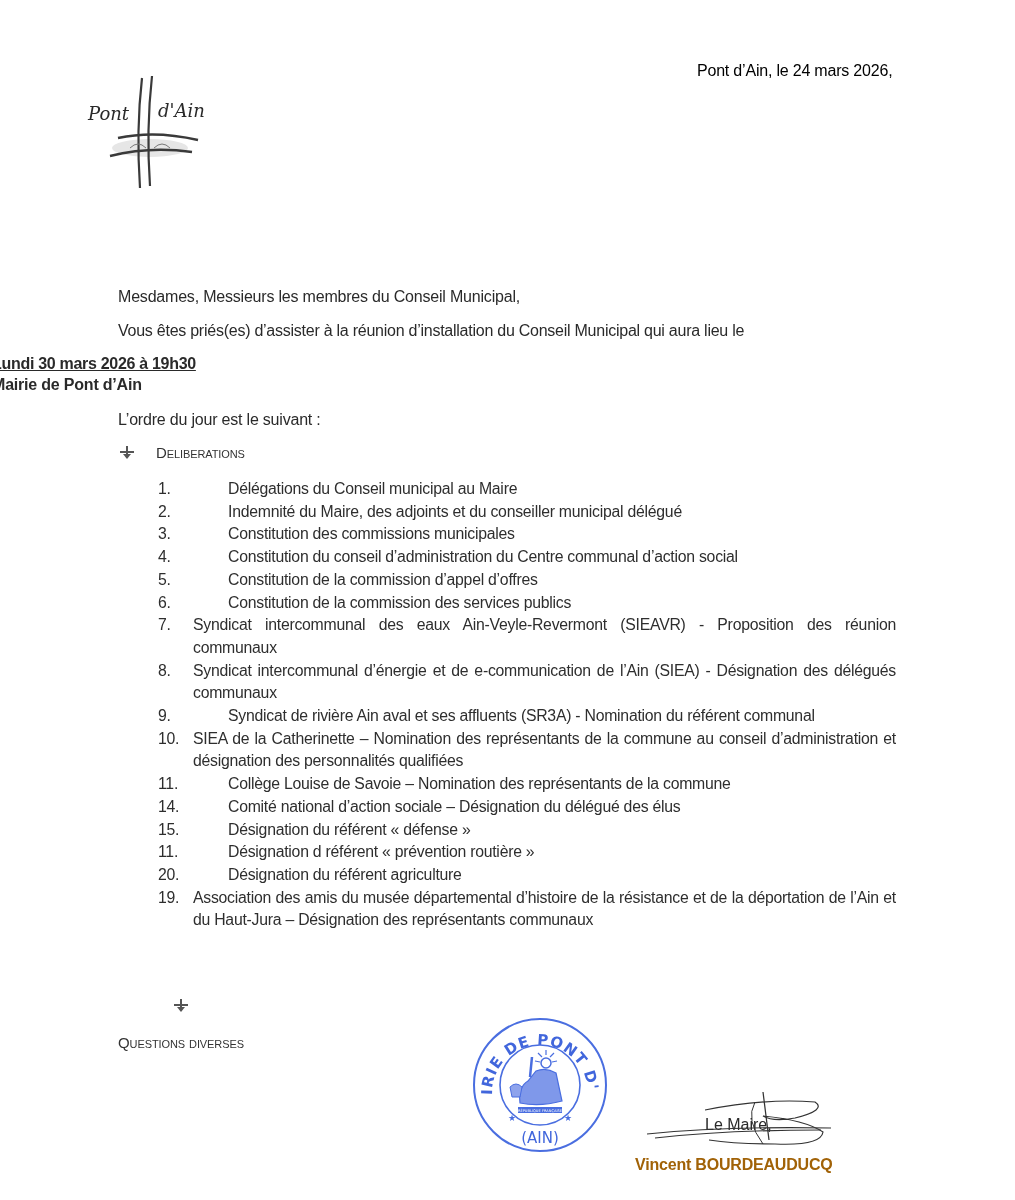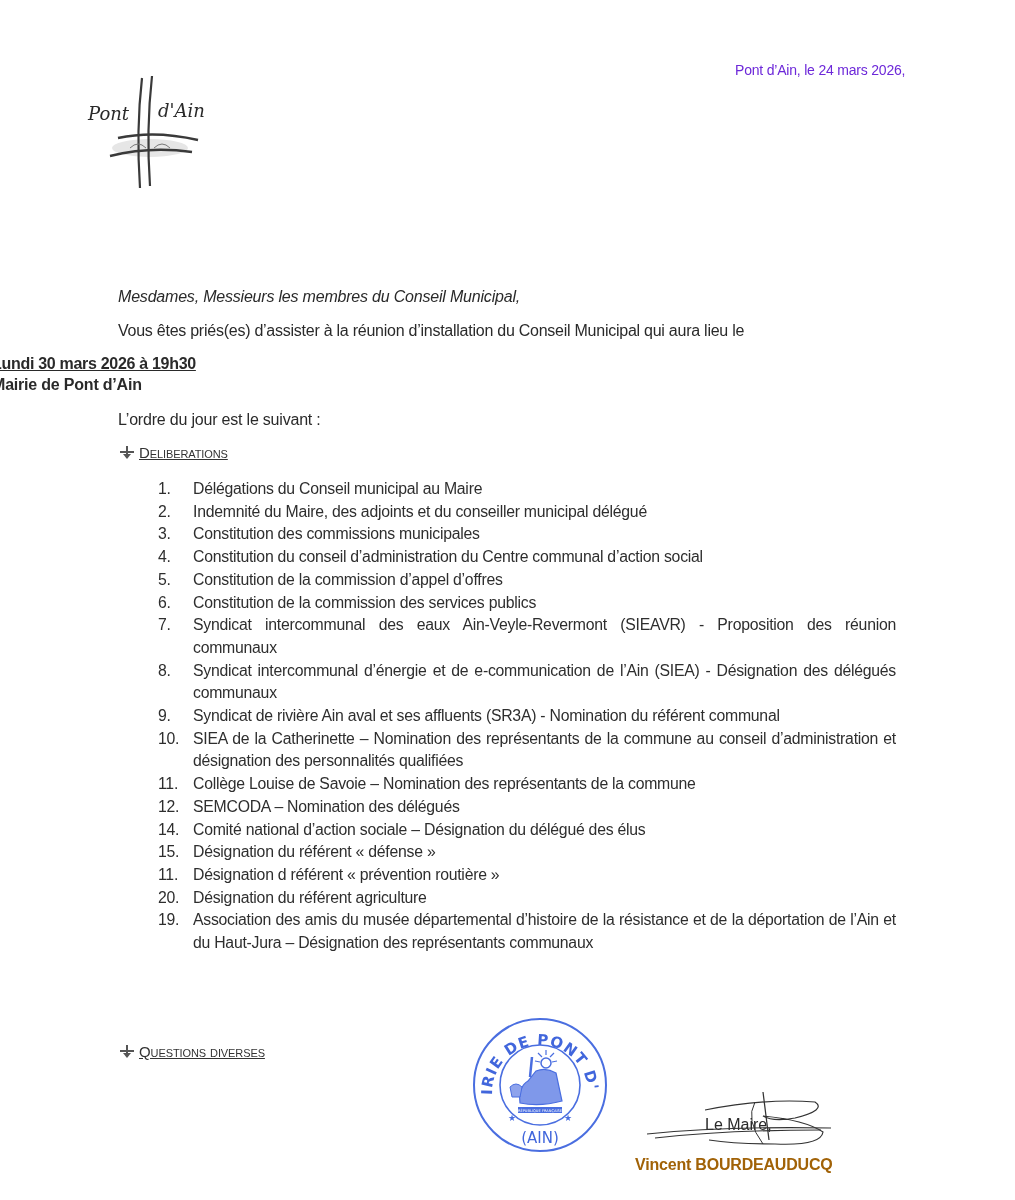--- a/index.html
+++ b/index.html
@@ -2,37 +2,37 @@
 <html><head>
   <meta charset="utf-8">
   <style>
     html, body { margin: 0; padding: 0; background: #ffffff; }
     body {
       width: 1015px; height: 1200px; position: relative; overflow: hidden;
       font-family: "Liberation Sans", sans-serif; color: #2a2a2a;
     }
     .logo { position: absolute; left: 80px; top: 70px; width: 150px; height: 120px; }
     .logo svg { width: 150px; height: 120px; }
-    .date-line { position: absolute; left: 697px; top: 62px; font-size: 14px; color: #6d28d9; letter-spacing: -0.2px; margin-left: 38px; }
-    .salutation { position: absolute; left: 118px; top: 288px; font-size: 16px; letter-spacing: -0.2px; font-style: italic; }
+    .date-line { position: absolute; left: 697px; top: 62px; font-size: 16px; color: #000000; letter-spacing: -0.2px; }
+    .salutation { position: absolute; left: 118px; top: 288px; font-size: 16px; letter-spacing: -0.2px; }
     .invite { position: absolute; left: 118px; top: 322px; font-size: 16px; letter-spacing: -0.25px; }
     .meeting { position: absolute; left: 0; width: 1015px; top: 355px; text-align: left; }
     .meeting-date { font-weight: bold; text-decoration: underline; font-size: 16px; letter-spacing: -0.3px; margin-left: -8px; }
     .meeting-place { font-weight: bold; font-size: 16px; margin-top: 3px; letter-spacing: -0.2px; margin-left: -8px; }
     .agenda-intro { position: absolute; left: 118px; top: 411px; font-size: 16px; letter-spacing: -0.2px; }
-    .section-head { position: absolute; left: 118px; font-size: 15px; display: flex; align-items: center; gap: 3px; color: #333; text-decoration: underline; }
+    .section-head { position: absolute; left: 118px; font-size: 15px; display: flex; align-items: center; gap: 20px; color: #333; }
     .section-head .sc { font-variant: small-caps; letter-spacing: -0.1px; }
     .section-head.deliberations { top: 444px; }
-    .section-head.questions { top: 1043px; }
+    .section-head.questions { top: 998px; flex-direction: column; }
     .arrow-icon { display: inline-block; width: 18px; height: 16px; }
     .agenda-list { position: absolute; left: 158px; top: 478px; width: 738px; margin: 0; padding: 0; list-style: none; }
     .agenda-item { display: flex; font-size: 15.8px; line-height: 22.7px; letter-spacing: -0.25px; color: #2e2e2e; }
     .agenda-item .num { width: 35px; flex-shrink: 0; }
     .agenda-item .txt { flex: 1; text-align: justify; }
-    .agenda-item .txt.nojust { text-align: left; }
+    .agenda-item .txt.nojust { text-align: left; margin-left: 35px; }
     .stamp { position: absolute; left: 470px; top: 1015px; width: 140px; height: 140px; }
     .stamp svg { width: 140px; height: 140px; }
     .signoff { position: absolute; left: 705px; top: 1068px; font-size: 16px; margin-top: 48px; }
     .signature { position: absolute; left: 645px; top: 1090px; width: 190px; height: 60px; }
     .signature svg { width: 190px; height: 60px; }
     .signer { position: absolute; left: 635px; top: 1156px; font-size: 16px; font-weight: bold; color: #a16207; letter-spacing: -0.2px; }
   </style>
 </head>
 <body>
 
@@ -109,24 +109,20 @@
     </li>
   <li class="agenda-item">
       <span class="num">10.</span>
       <span class="txt">SIEA de la Catherinette – Nomination des représentants de la commune au conseil d’administration et désignation des personnalités qualifiées</span>
     </li>
   <li class="agenda-item">
       <span class="num">11.</span>
       <span class="txt nojust">Collège Louise de Savoie – Nomination des représentants de la commune</span>
     </li>
   <li class="agenda-item">
-      <span class="num">12.</span>
-      <span class="txt nojust">SEMCODA – Nomination des délégués</span>
-    </li>
-  <li class="agenda-item">
       <span class="num">14.</span>
       <span class="txt nojust">Comité national d’action sociale – Désignation du délégué des élus</span>
     </li>
   <li class="agenda-item">
       <span class="num">15.</span>
       <span class="txt nojust">Désignation du référent « défense »</span>
     </li>
   <li class="agenda-item">
       <span class="num">11.</span>
       <span class="txt nojust">Désignation d référent « prévention routière »</span>

